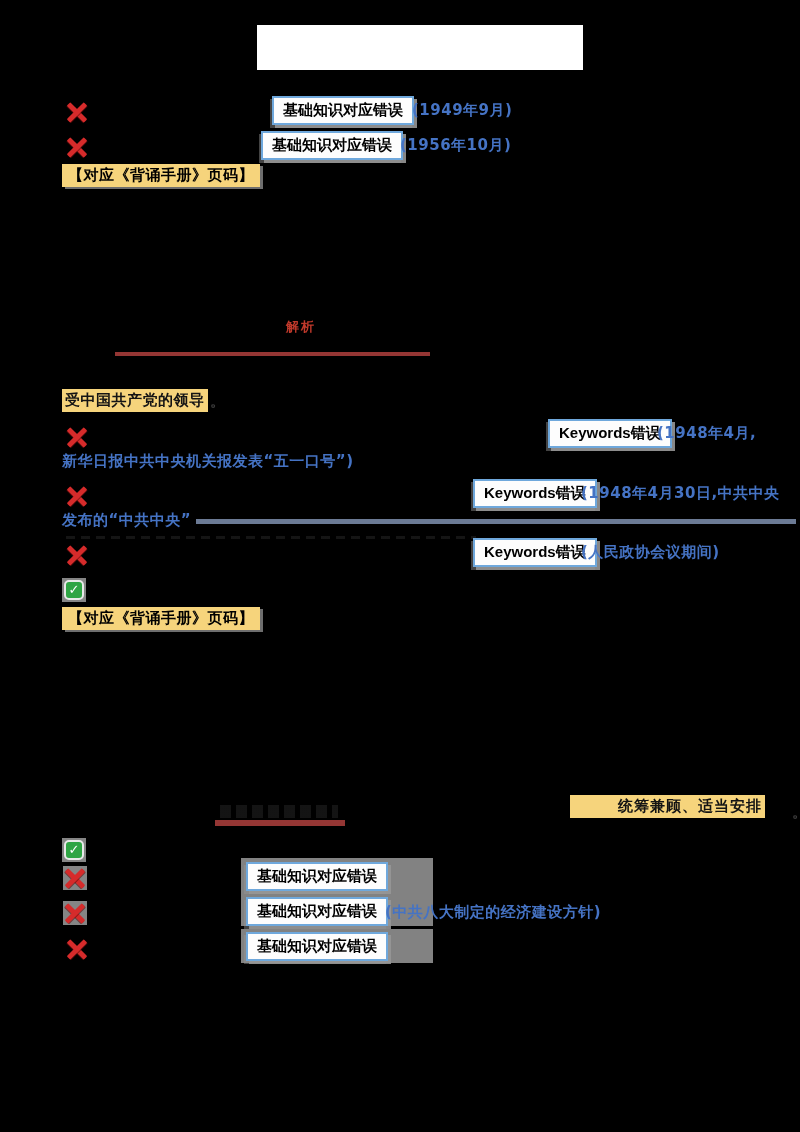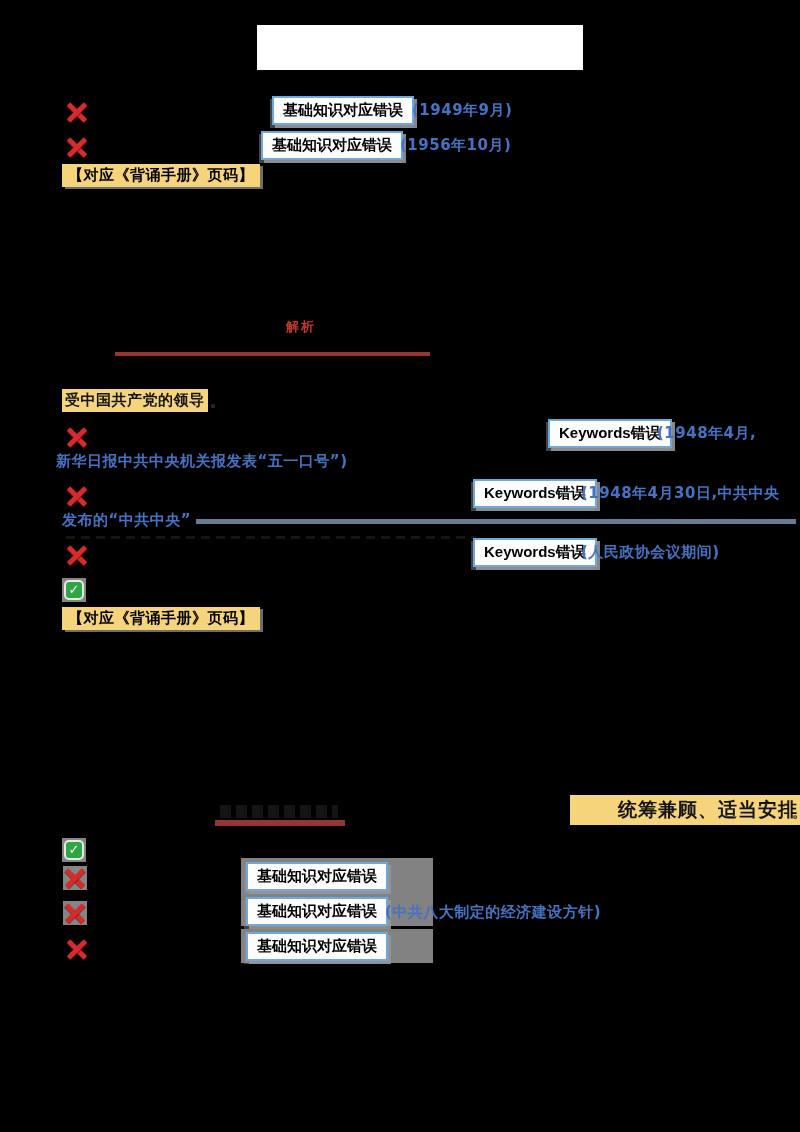--- a/index.html
+++ b/index.html
@@ -31,21 +31,21 @@
     padding:3px 9px; white-space:nowrap; cursor:pointer;
   }
   .note {
     position:absolute; color:#4573c4; font-weight:bold; font-size:15px;
     letter-spacing:.5px; white-space:nowrap;
   }
   .hl {
     position:absolute; background:#f6d47c; color:#141414; font-weight:bold;
     font-size:15px; padding:2px 3px; white-space:nowrap; letter-spacing:.5px;
   }
-  .hl-big { font-size:19px; letter-spacing:1px;padding-left:48px; }
+  .hl-big { font-size:15px; letter-spacing:1px;padding-left:48px; }
   .pref {
     position:absolute; background:#f6d47c; color:#000; font-weight:bold;
     font-size:15px; padding:2px 6px; white-space:nowrap; letter-spacing:.5px;
     box-shadow:3px 2px 0 rgba(200,200,200,.55);
   }
   .red-label { position:absolute; color:#c0392b; font-weight:bold; font-size:13px; letter-spacing:2px; }
   .red-line   { position:absolute; background:#943634; }
   .slate-line { position:absolute; background:#6b7a94; }
   .gray-panel { position:absolute; background:#828282; }
   .dark-period { position:absolute; color:#3a3a3a; font-size:15px; font-weight:bold; }
@@ -77,21 +77,21 @@
 
   <span class="red-label" style="left:286px; top:318px;">解析</span>
   <div class="red-line" style="left:115px; top:352px; width:315px; height:4px;"></div>
 
   <span class="hl" style="left:62px; top:389px;">受中国共产党的领导</span>
   <span class="dark-period" style="left:210px; top:392px;">。</span>
 
   <span class="mark-cross" style="left:67px; top:427px;"></span>
   <button class="btn" style="left:548px; top:419px;">Keywords错误</button>
   <span class="note" style="left:657px; top:424px;">(1948年4月,</span>
-  <span class="note" style="left:56px; top:452px;">新华日报中共中央机关报发表“五一口号”)</span>
+  <span class="note" style="left:62px; top:452px;">新华日报中共中央机关报发表“五一口号”)</span>
 
   <span class="mark-cross" style="left:67px; top:486px;"></span>
   <button class="btn" style="left:473px; top:479px;">Keywords错误</button>
   <span class="note" style="left:581px; top:484px;">(1948年4月30日,中共中央</span>
   <span class="note" style="left:62px; top:511px;">发布的“中共中央”</span>
   <div class="slate-line" style="left:196px; top:519px; width:600px; height:5px;"></div>
 
   <div class="ghost-dashes" style="left:66px; top:536px; width:410px;"></div>
 
   <span class="mark-cross" style="left:67px; top:545px;"></span>

